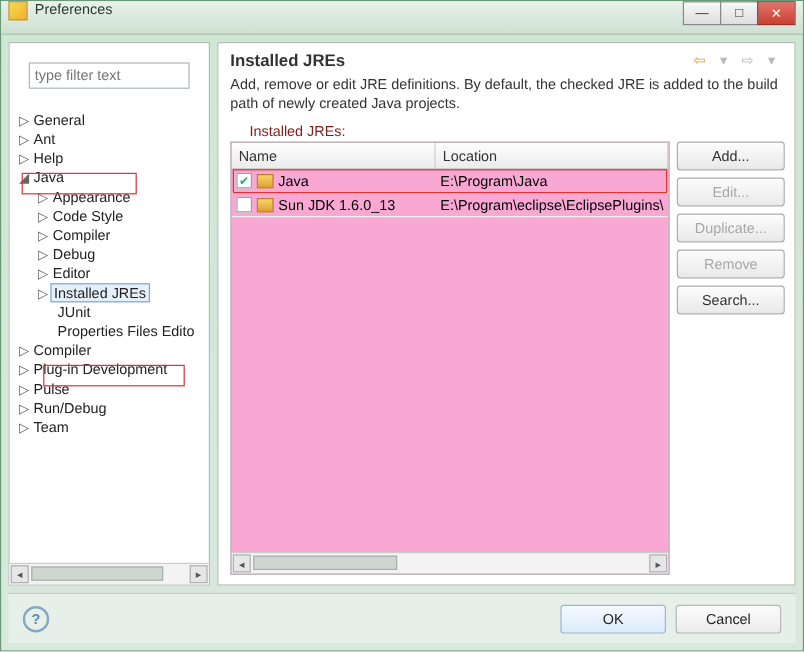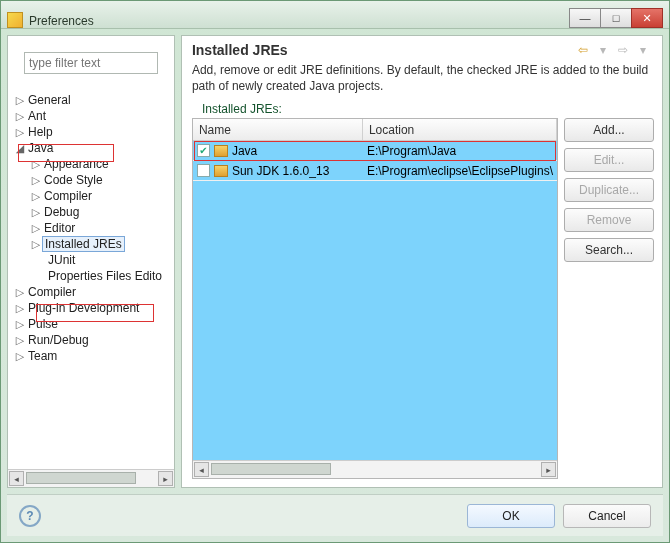--- a/index.html
+++ b/index.html
@@ -1,18 +1,18 @@
 <!DOCTYPE html>
 <html><head>
 <meta charset="utf-8">
 <style>
   * { box-sizing: border-box; font-family: "Segoe UI", Tahoma, sans-serif; font-size: 12px; }
   body { margin: 0; background: #d9e8dc; padding: 0; width: 670px; height: 543px; overflow: hidden; }
   .window { width: 670px; height: 543px; background: linear-gradient(#d0e6d4, #d8e8dc); border: 1px solid #6b9975; display: flex; flex-direction: column; }
-  .titlebar { height: 28px; background: linear-gradient(#e8f2ea, #cee0d2); display: flex; align-items: flex-end; padding: 0 6px; border-bottom: 1px solid #a8c0ac; }
+  .titlebar { height: 28px; background: linear-gradient(#e8f2ea, #cee0d2); display: flex; align-items: flex-start; padding: 0 6px; border-bottom: 1px solid #a8c0ac; }
   .titlebar .icon { width: 16px; height: 16px; background: linear-gradient(135deg,#f6d94c,#f0b030); border:1px solid #c09020; margin-right: 6px; }
   .titlebar .title { flex: 1; color: #2a3a2c; }
   .winbtns { display: flex; gap: 0; }
   .winbtn { width: 32px; height: 20px; border: 1px solid #888; background: linear-gradient(#f7f7f7,#dedede); margin-left: -1px; display:flex; align-items:center; justify-content:center; color:#333; font-size:11px; }
   .winbtn.close { background: linear-gradient(#e57368,#c94034); color:#fff; border-color:#a03028; }
   .client { flex: 1; display: flex; flex-direction: column; padding: 6px; gap: 4px; }
   .main { flex:1; display:flex; gap:6px; min-height:0; }
   .leftpane { width: 180px; background:#fff; border:1px solid #b0c0b4; display:flex; flex-direction:column; }
   .filterwrap { padding:16px; }
   .filter { width:100%; height:22px; border:1px solid #b0b8b2; padding:0 4px; color:#777; background:#fff; }
@@ -29,23 +29,23 @@
   .hscroll { height:18px; border-top:1px solid #ccc; background:#f3f3f3; position:relative; }
   .hscroll .thumb { position:absolute; top:2px; height:12px; background:#cfd6d0; border:1px solid #a8b0aa; }
   .hscroll .arrow { position:absolute; top:1px; width:15px; height:15px; background:#e6e6e6; border:1px solid #b0b0b0; display:flex; align-items:center; justify-content:center; font-size:9px; color:#555; }
   .rightpane { flex:1; background:#fff; border:1px solid #b0c0b4; display:flex; flex-direction:column; position:relative; }
   .rhead { display:flex; align-items:center; padding:6px 10px 4px 10px; }
   .rhead .rtitle { font-size:14px; font-weight:600; color:#333; flex:1; }
   .navarrows { display:flex; gap:2px; align-items:center; }
   .na { width:18px; height:16px; display:flex; align-items:center; justify-content:center; font-size:12px; color:#d4a030; }
   .na.dim { color:#b8b8b8; }
   .rdesc { padding:0 10px 8px 10px; color:#333; line-height:1.35; }
-  .rlabel { padding:0 10px 2px 20px; color:#14532d; }
+  .rlabel { padding:0 10px 2px 10px; color:#7f1d1d;margin-left:16px; }
   .tablearea { display:flex; gap:6px; padding:0 8px 8px 10px; flex:1; min-height:0; }
-  .tablewrap { flex:1; border:1px solid #b6b6b6; position:relative; overflow:hidden; background:#7dd3fc; min-width:0; }
+  .tablewrap { flex:1; border:1px solid #b6b6b6; position:relative; overflow:hidden; background:#f9a8d4; min-width:0; }
   .thead { display:flex; background:linear-gradient(#fdfdfd,#ececec); border-bottom:1px solid #ccc; height:22px; }
   .th { padding:0 6px; display:flex; align-items:center; border-right:1px solid #d0d0d0; color:#333; }
   .th.name { width:170px; }
   .th.loc { flex:1; }
   .trow { display:flex; height:20px; align-items:center; border-bottom:1px solid #f0f0f0; }
   .tc { padding:0 4px; display:flex; align-items:center; gap:4px; overflow:hidden; white-space:nowrap; }
   .tc.name { width:170px; }
   .tc.loc { flex:1; }
   .chk { width:13px; height:13px; border:1px solid #8aa; background:#fff; display:inline-flex; align-items:center; justify-content:center; font-size:10px; color:#2a7; }
   .jreicon { width:14px; height:12px; background:linear-gradient(#f6d36a,#e0a030); border:1px solid #b88020; }

